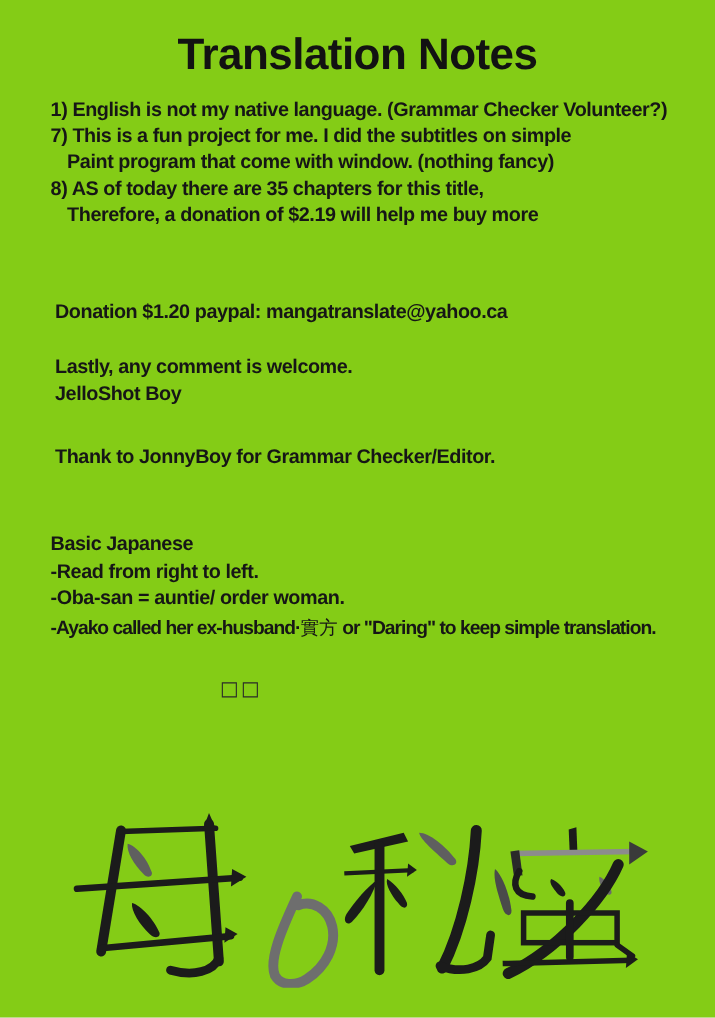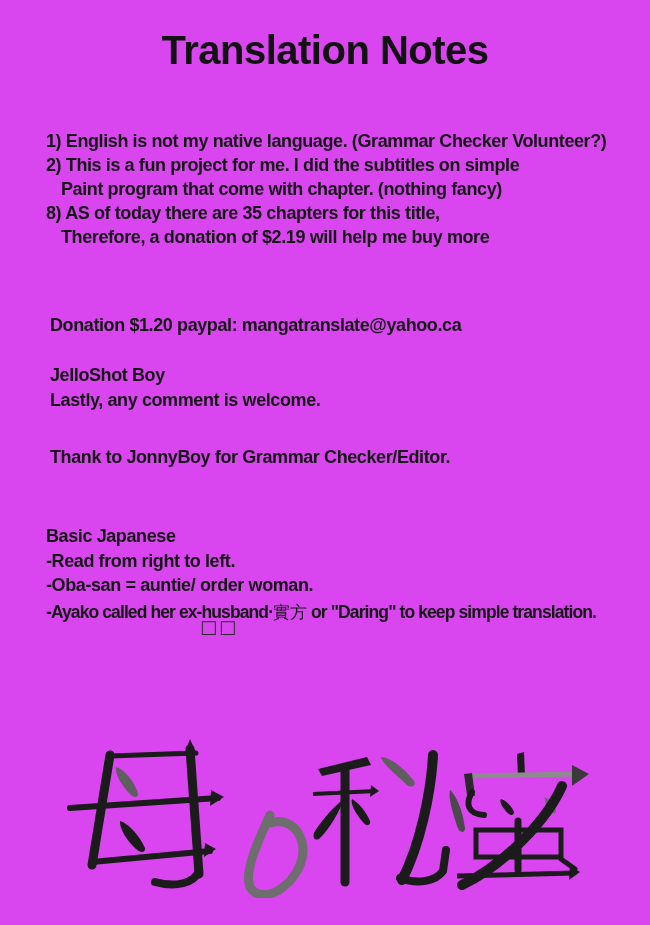--- a/index.html
+++ b/index.html
@@ -1,40 +1,39 @@
 <!DOCTYPE html>
 <html><head>
 <meta charset="utf-8">
 <style>
   html,body{margin:0;padding:0;background:#e8e8e8;}
   .page{
     position:relative;
     width:650px;height:925px;
-    background:#d946ef;
+    background:#84cc16;
     overflow:hidden;
     font-family:"Liberation Sans", sans-serif;
     color:#161616;
     margin:0 auto;
   }
   .page-title{
     position:absolute;top:26px;left:0;width:650px;
     text-align:center;
     font-size:40px;font-weight:700;letter-spacing:-0.5px;
     line-height:48px;
     color:#121212;
   }
   .textblock{
     position:absolute;
     font-weight:700;
     font-size:18px;
     letter-spacing:-0.4px;
     line-height:24px;
     white-space:nowrap;
     color:#161616;
-    margin-top:42px;
   }
   .notes-block{top:87px;left:46px;}
   .donation-block{top:271px;left:50px;}
   .closing-block{top:321px;left:50px;line-height:25px;}
   .credit-block{top:403px;left:50px;}
   .japanese-block{top:482px;left:46px;line-height:24.5px;}
   .line{white-space:nowrap;}
   .line.indent{padding-left:15px;}
   .ayako-line{margin-top:2px;font-size:17.5px;letter-spacing:-0.9px;}
   .kanji-inline{
@@ -62,31 +61,31 @@
 </style>
 </head>
 <body>
 
 <div class="page">
 
   <div class="page-title">Translation Notes</div>
 
   <div class="textblock notes-block">
     <div class="line">1) English is not my native language. (Grammar Checker Volunteer?)</div>
-    <div class="line">2) This is a fun project for me. I did the subtitles on simple</div>
-    <div class="line indent">Paint program that come with chapter. (nothing fancy)</div>
+    <div class="line">7) This is a fun project for me. I did the subtitles on simple</div>
+    <div class="line indent">Paint program that come with window. (nothing fancy)</div>
     <div class="line">8) AS of today there are 35 chapters for this title,</div>
     <div class="line indent">Therefore, a donation of $2.19 will help me buy more</div>
   </div>
 
   <div class="textblock donation-block">Donation $1.20 paypal: mangatranslate@yahoo.ca</div>
 
   <div class="textblock closing-block">
+    <div class="line">Lastly, any comment is welcome.</div>
     <div class="line">JelloShot Boy</div>
-    <div class="line">Lastly, any comment is welcome.</div>
   </div>
 
   <div class="textblock japanese-block">
     <div class="line">Basic Japanese</div>
     <div class="line">-Read from right to left.</div>
     <div class="line">-Oba-san = auntie/ order woman.</div>
     <div class="line ayako-line"><span>-Ayako called her ex-husband</span><span>·</span><span class="kanji-inline">實方</span><span> or "Daring" to keep simple translation.</span></div>
   </div>
 
   <div class="textblock credit-block">Thank to JonnyBoy for Grammar Checker/Editor.</div>

